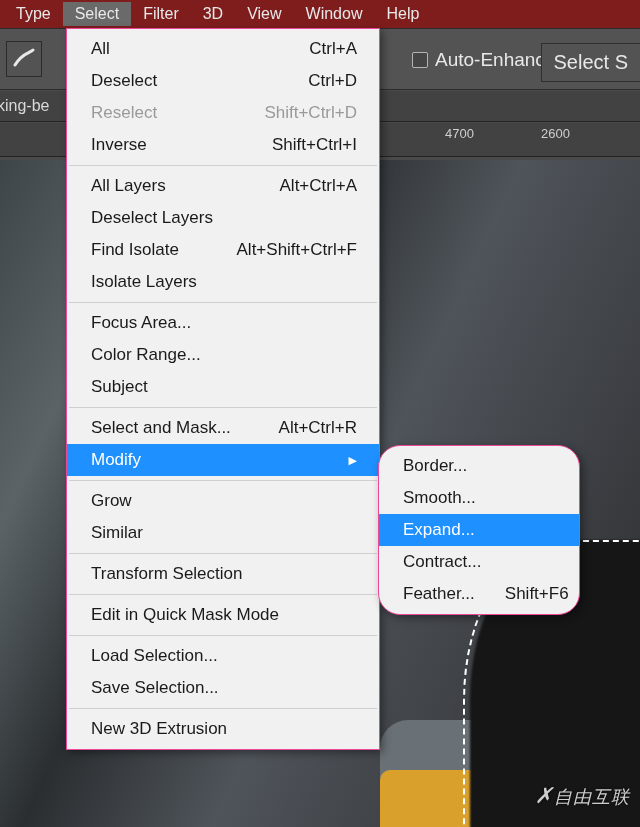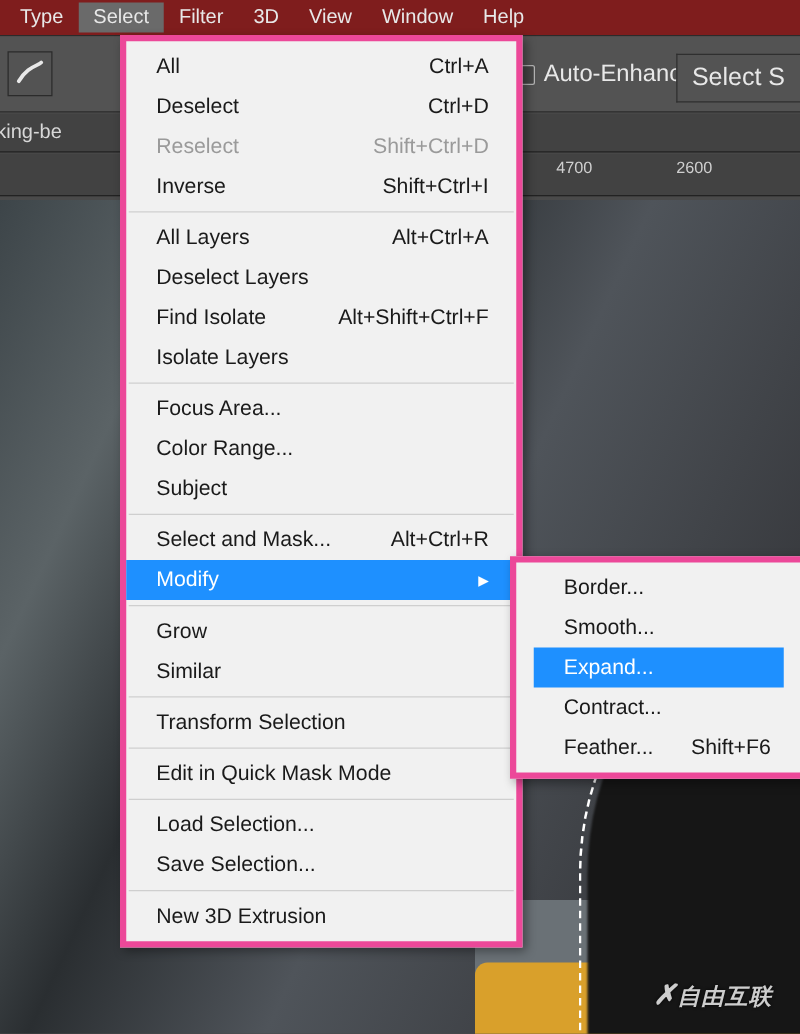--- a/index.html
+++ b/index.html
@@ -167,24 +167,23 @@
     color: #cfcfcf;
     font-size: 13px;
   }
   .ruler span { position: absolute; }
 
   
   .dropdown {
     position: absolute;
     background: #f1f1f1;
     color: #1a1a1a;
-    border: 5px solid #ec4899;
+    border: 1px solid #ec4899;
     box-shadow: 3px 3px 8px rgba(0,0,0,0.4);
     font-size: 17px;
-    margin-left: 30px;
   }
   .dropdown .row {
     display: flex;
     justify-content: space-between;
     align-items: center;
     height: 32px;
     padding: 0 22px 0 24px;
     white-space: nowrap;
   }
   .dropdown .row.disabled {
@@ -209,30 +208,31 @@
   .main-dd {
     top: 28px;
     left: 66px;
     width: 312px;
     padding: 4px 0;
   }
   .sub-dd {
     top: 445px;
     left: 378px;
     width: 200px;
-    padding: 4px 14px;
+    padding: 4px 0;
+    border-radius: 22px;
   }
 
   
   .watermark {
     position: absolute;
-    right: 22px;
+    right: 10px;
     bottom: 18px;
     font-size: 18px;
-    font-weight: bold;
+    font-weight: normal;
     font-style: italic;
     color: #eee;
     letter-spacing: 1px;
     text-shadow: 0 0 3px #000;
     opacity: 0.85;
   }
   .watermark .x { font-size: 22px; }
 </style>
 </head>
 <body>

